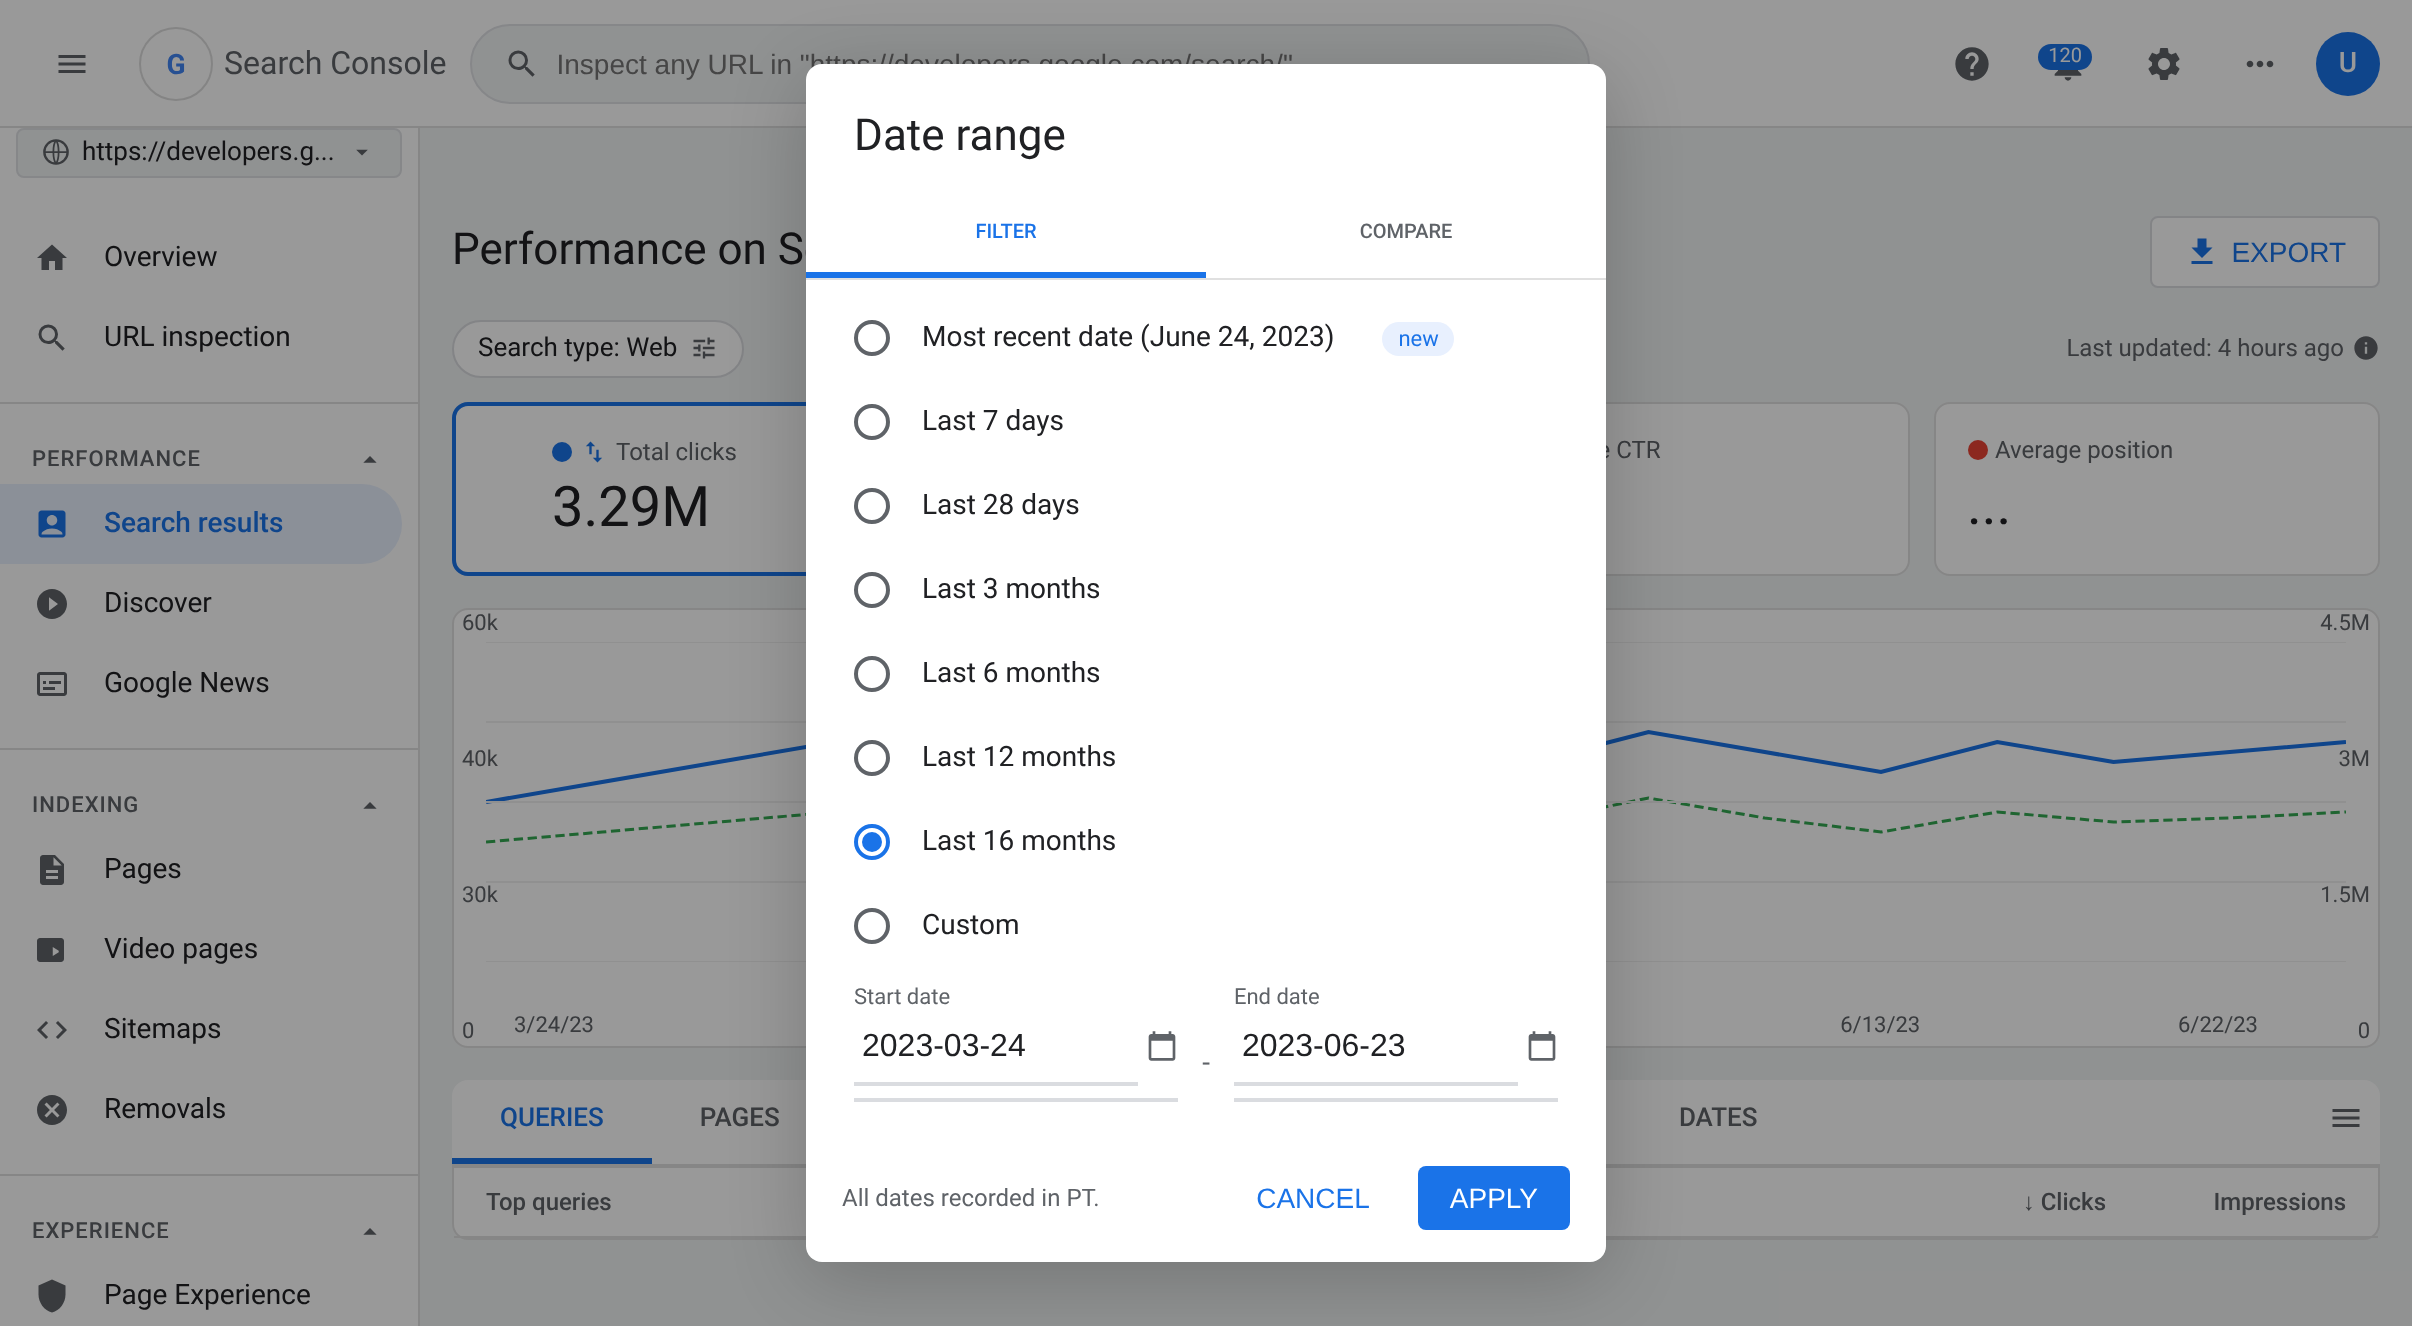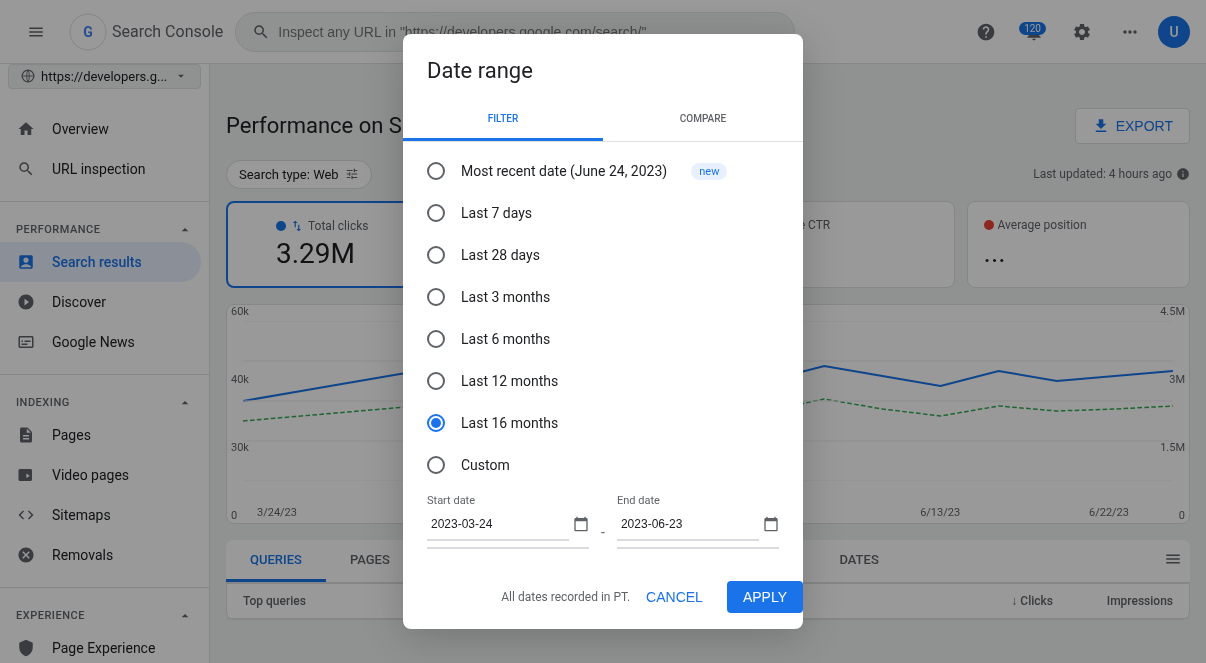--- a/index.html
+++ b/index.html
@@ -83,24 +83,24 @@
     .modal-tab.active { color: #1a73e8; border-bottom-color: #1a73e8; }
     .modal-body { padding: 8px 0; }
     .radio-option { display: flex; align-items: center; gap: 16px; padding: 12px 24px; cursor: pointer; }
     .radio-circle { width: 18px; height: 18px; border-radius: 50%; border: 2px solid #5f6368; flex-shrink: 0; display: flex; align-items: center; justify-content: center; }
     .radio-circle.checked { border-color: #1a73e8; }
     .radio-circle.checked::after { content: ''; width: 10px; height: 10px; border-radius: 50%; background: #1a73e8; }
     .radio-label { font-size: 14px; color: #202124; }
     .new-badge { background: #e8f0fe; color: #1a73e8; font-size: 11px; padding: 2px 8px; border-radius: 12px; margin-left: 8px; }
     .date-inputs { display: flex; align-items: center; gap: 8px; padding: 8px 24px 16px; }
     .date-input-wrap { flex: 1; position: relative; }
-    .date-input { width: 100%; border: none; border-bottom: 2px solid #dadce0; padding: 8px 4px; font-size: 12px; color: #202124; outline: none; background: transparent; }
+    .date-input { width: 100%; border: none; border-bottom: 2px solid #dadce0; padding: 8px 4px; font-size: 16px; color: #202124; outline: none; background: transparent; }
     .date-input-label { font-size: 11px; color: #5f6368; margin-bottom: 2px; }
     .date-sep { color: #5f6368; padding: 0 4px; margin-top: 20px; }
-    .modal-footer { display: flex; align-items: center; justify-content: flex-end; padding: 8px 0 16px; }
+    .modal-footer { display: flex; align-items: center; justify-content: space-between; padding: 8px 18px 16px; }
     .footer-note { font-size: 12px; color: #5f6368; }
     .modal-actions { display: flex; gap: 8px; }
     .btn-cancel { padding: 8px 16px; border: none; background: transparent; color: #1a73e8; font-size: 14px; font-weight: 500; cursor: pointer; border-radius: 4px; }
     .btn-apply { padding: 8px 16px; border: none; background: #1a73e8; color: #fff; font-size: 14px; font-weight: 500; cursor: pointer; border-radius: 4px; }
 
     
     .chart-svg { width: 100%; height: 160px; }
   </style>
 </head>
 <body>

